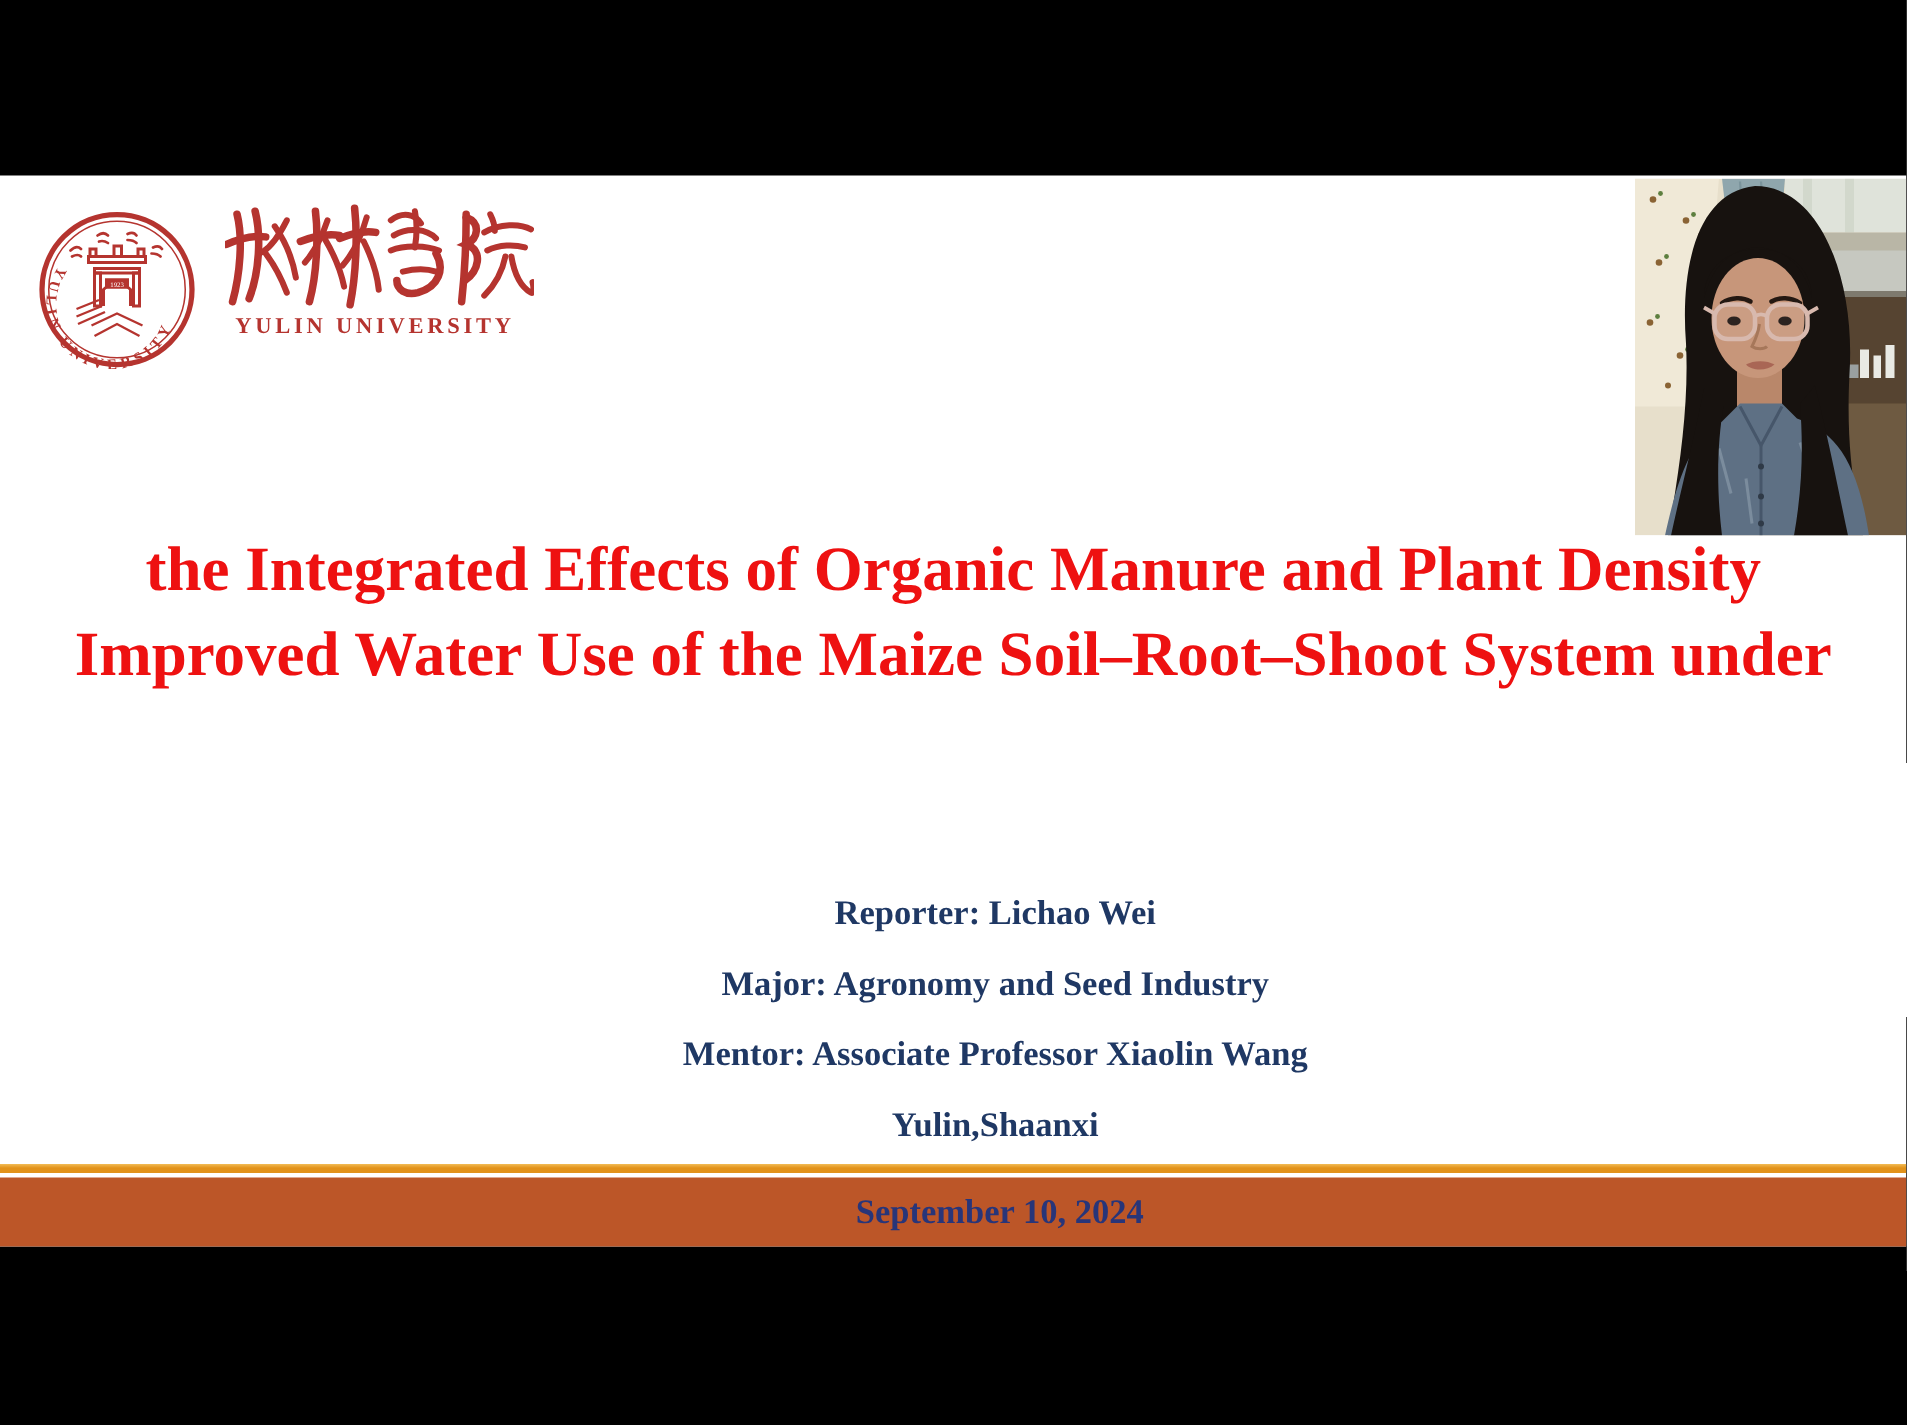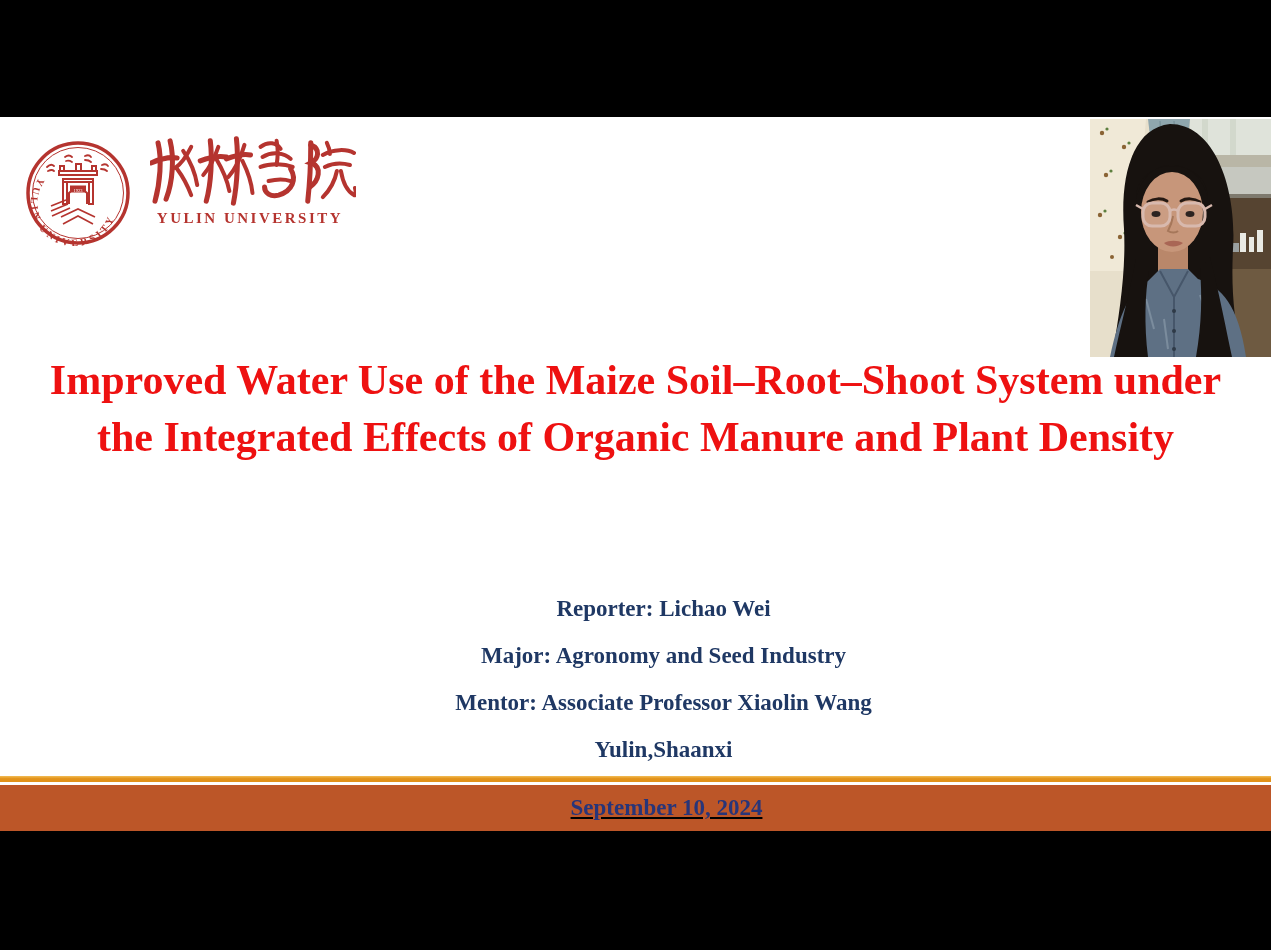--- a/index.html
+++ b/index.html
@@ -40,21 +40,21 @@
     transform:translateX(28px);
   }
   
   .gold-line{
     position:absolute;left:0;right:0;top:659px;height:6px;
     background:linear-gradient(#f2bc55 0%, var(--gold-line,#e2921a) 45%, var(--gold-line,#e2921a) 100%);
   }
   .rust-band{
     position:absolute;left:0;right:0;top:668px;height:46px;
     background:var(--rust-band,#bc5628);
-    display:flex;align-items:center;justify-content:center;text-decoration:underline;
+    display:flex;align-items:center;justify-content:center;
   }
   .date-text{
     font-weight:bold;font-size:23px;color:var(--date-navy,#283579);
     transform:translateX(31px);
   }
 </style>
 </head>
 <body>
 
 <div id="screen">
@@ -237,22 +237,22 @@
         <circle cx="84" cy="192" r="2" fill="#2f3a47"></circle>
         <circle cx="84" cy="212" r="2" fill="#2f3a47"></circle>
         <circle cx="84" cy="230" r="2" fill="#2f3a47"></circle>
 
         <path d="M46,140 C38,180 30,210 24,238 L58,238 C54,205 55,175 59,152 Z" fill="#17120f"></path>
         <path d="M120,138 C130,178 136,210 142,238 L106,238 C112,204 112,176 110,150 Z" fill="#17120f"></path>
       </svg>
     </div>
 
     <div class="title">
+      <div>the Integrated Effects of Organic Manure and Plant Density</div>
       <div>Improved Water Use of the Maize Soil–Root–Shoot System under</div>
-      <div>the Integrated Effects of Organic Manure and Plant Density</div>
     </div>
 
     <div class="info">
       <div>Reporter: Lichao Wei</div>
       <div>Major: Agronomy and Seed Industry</div>
       <div>Mentor: Associate Professor Xiaolin Wang</div>
       <div>Yulin,Shaanxi</div>
     </div>
 
     <div class="gold-line"></div>

